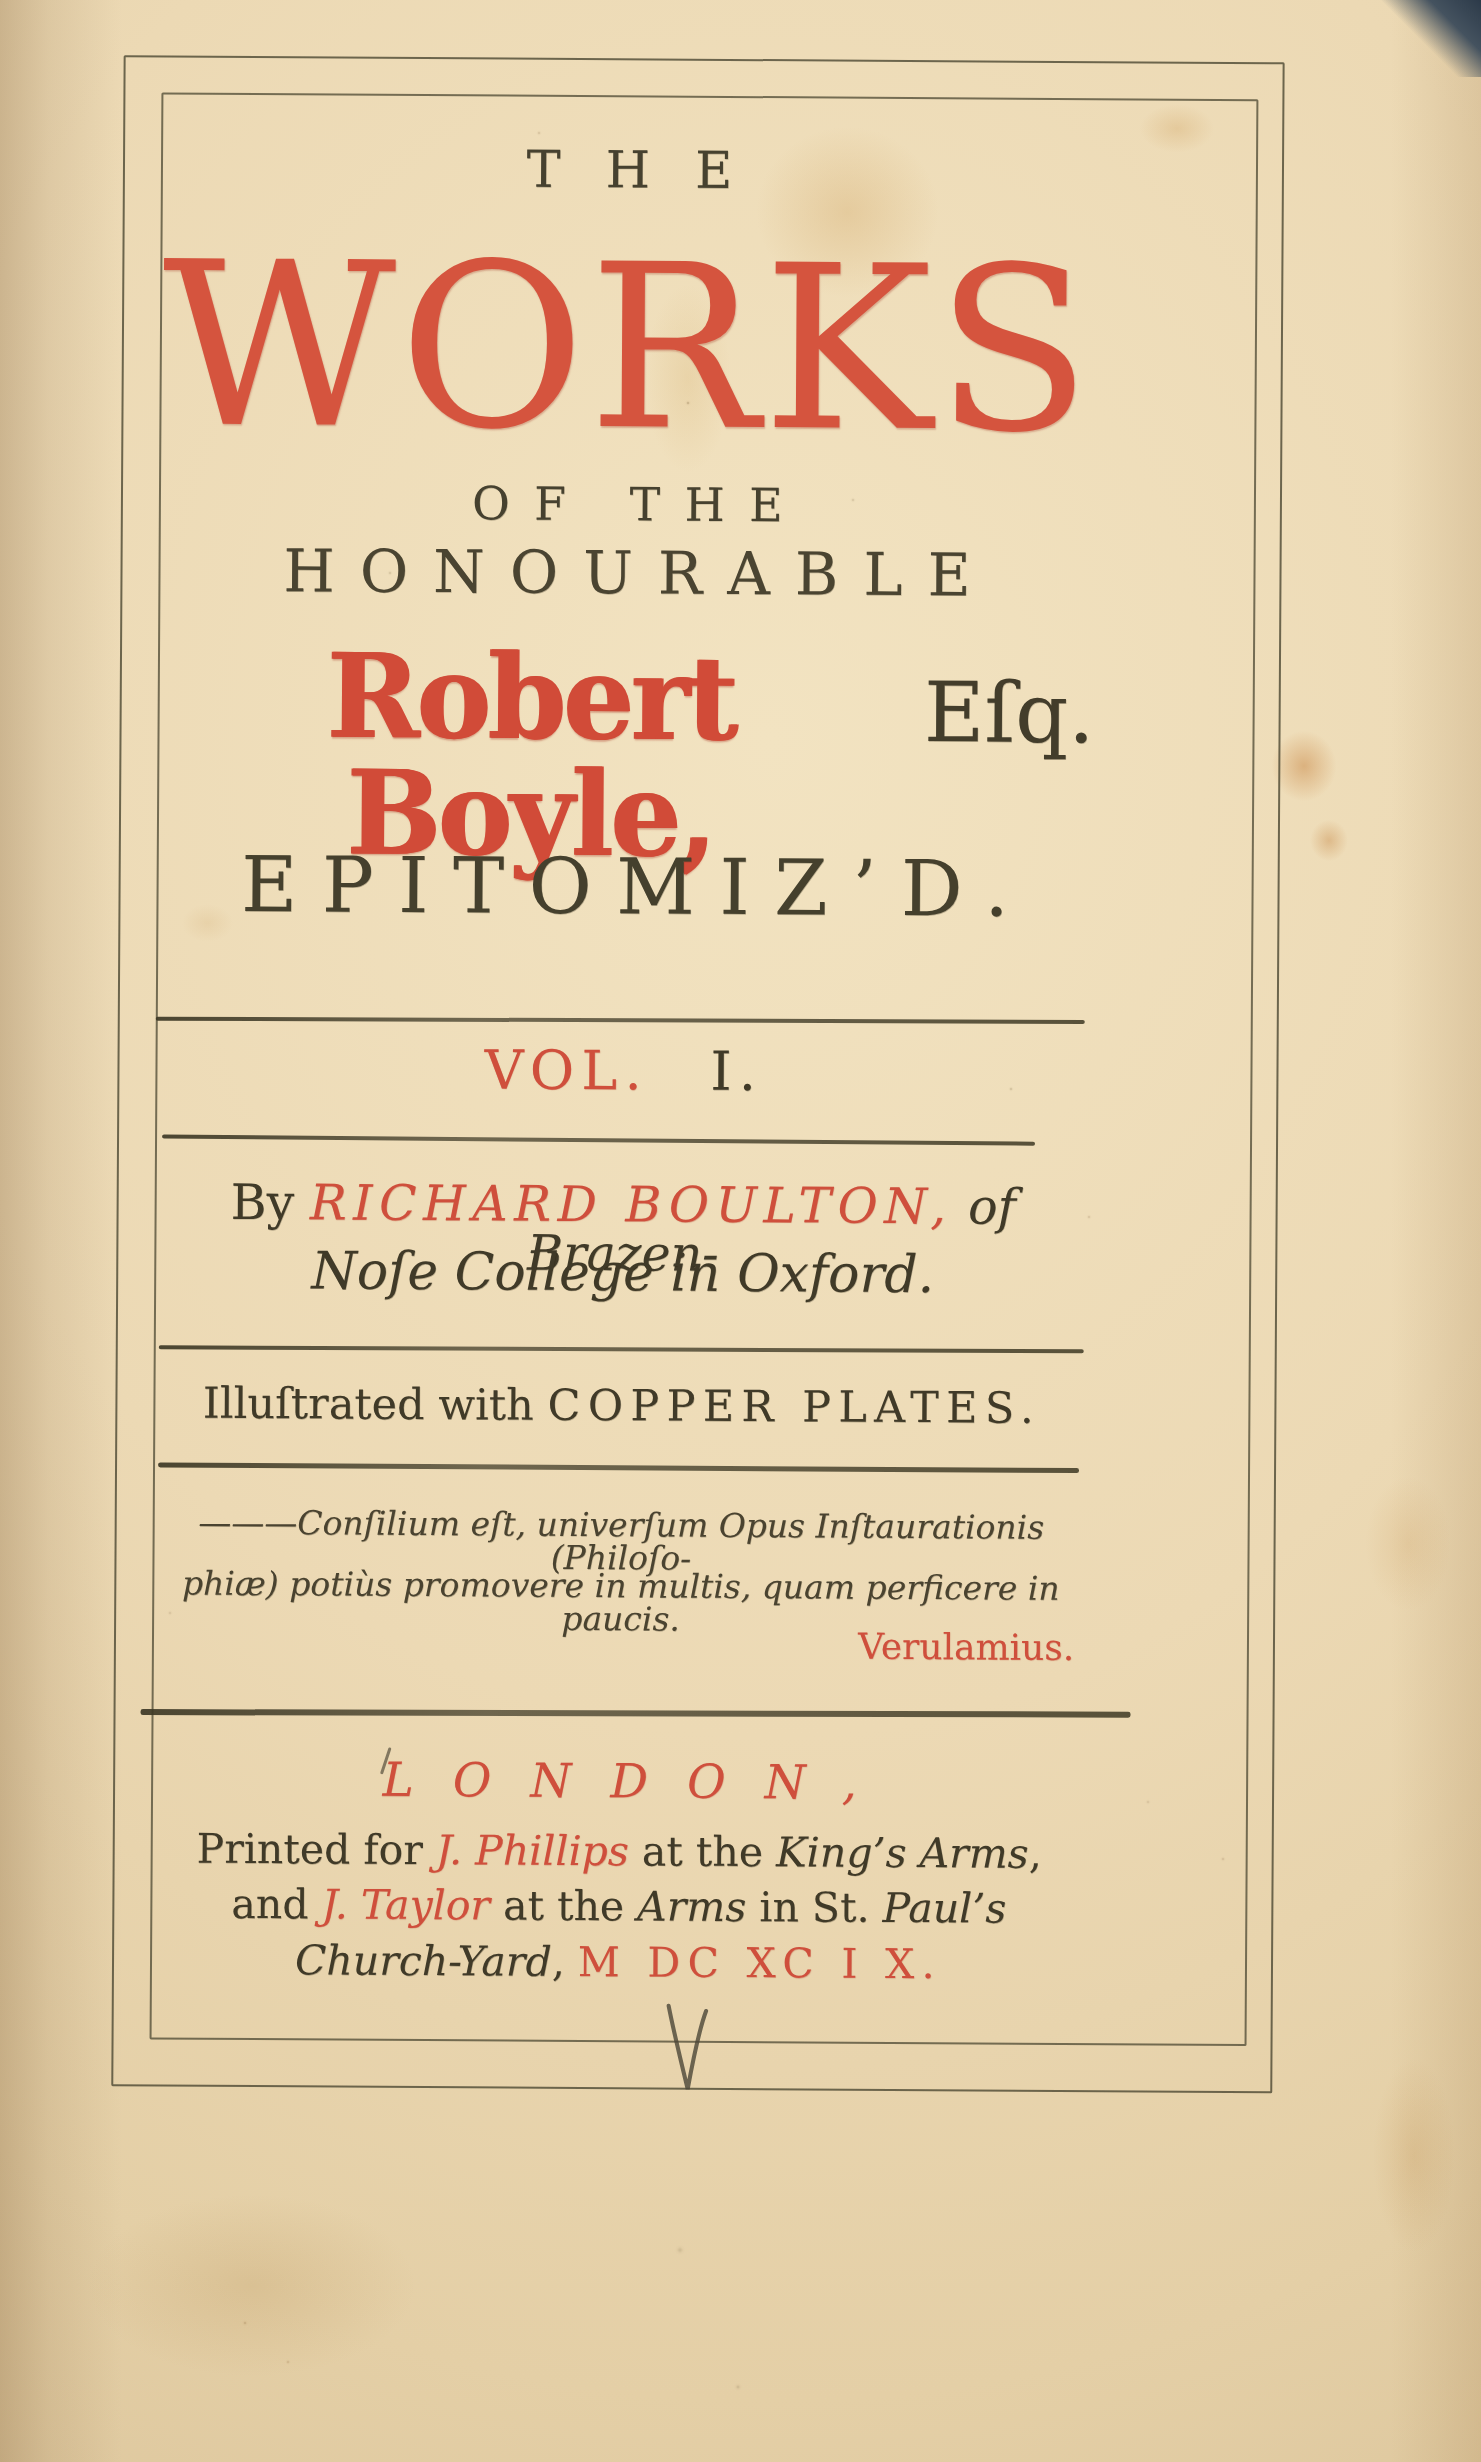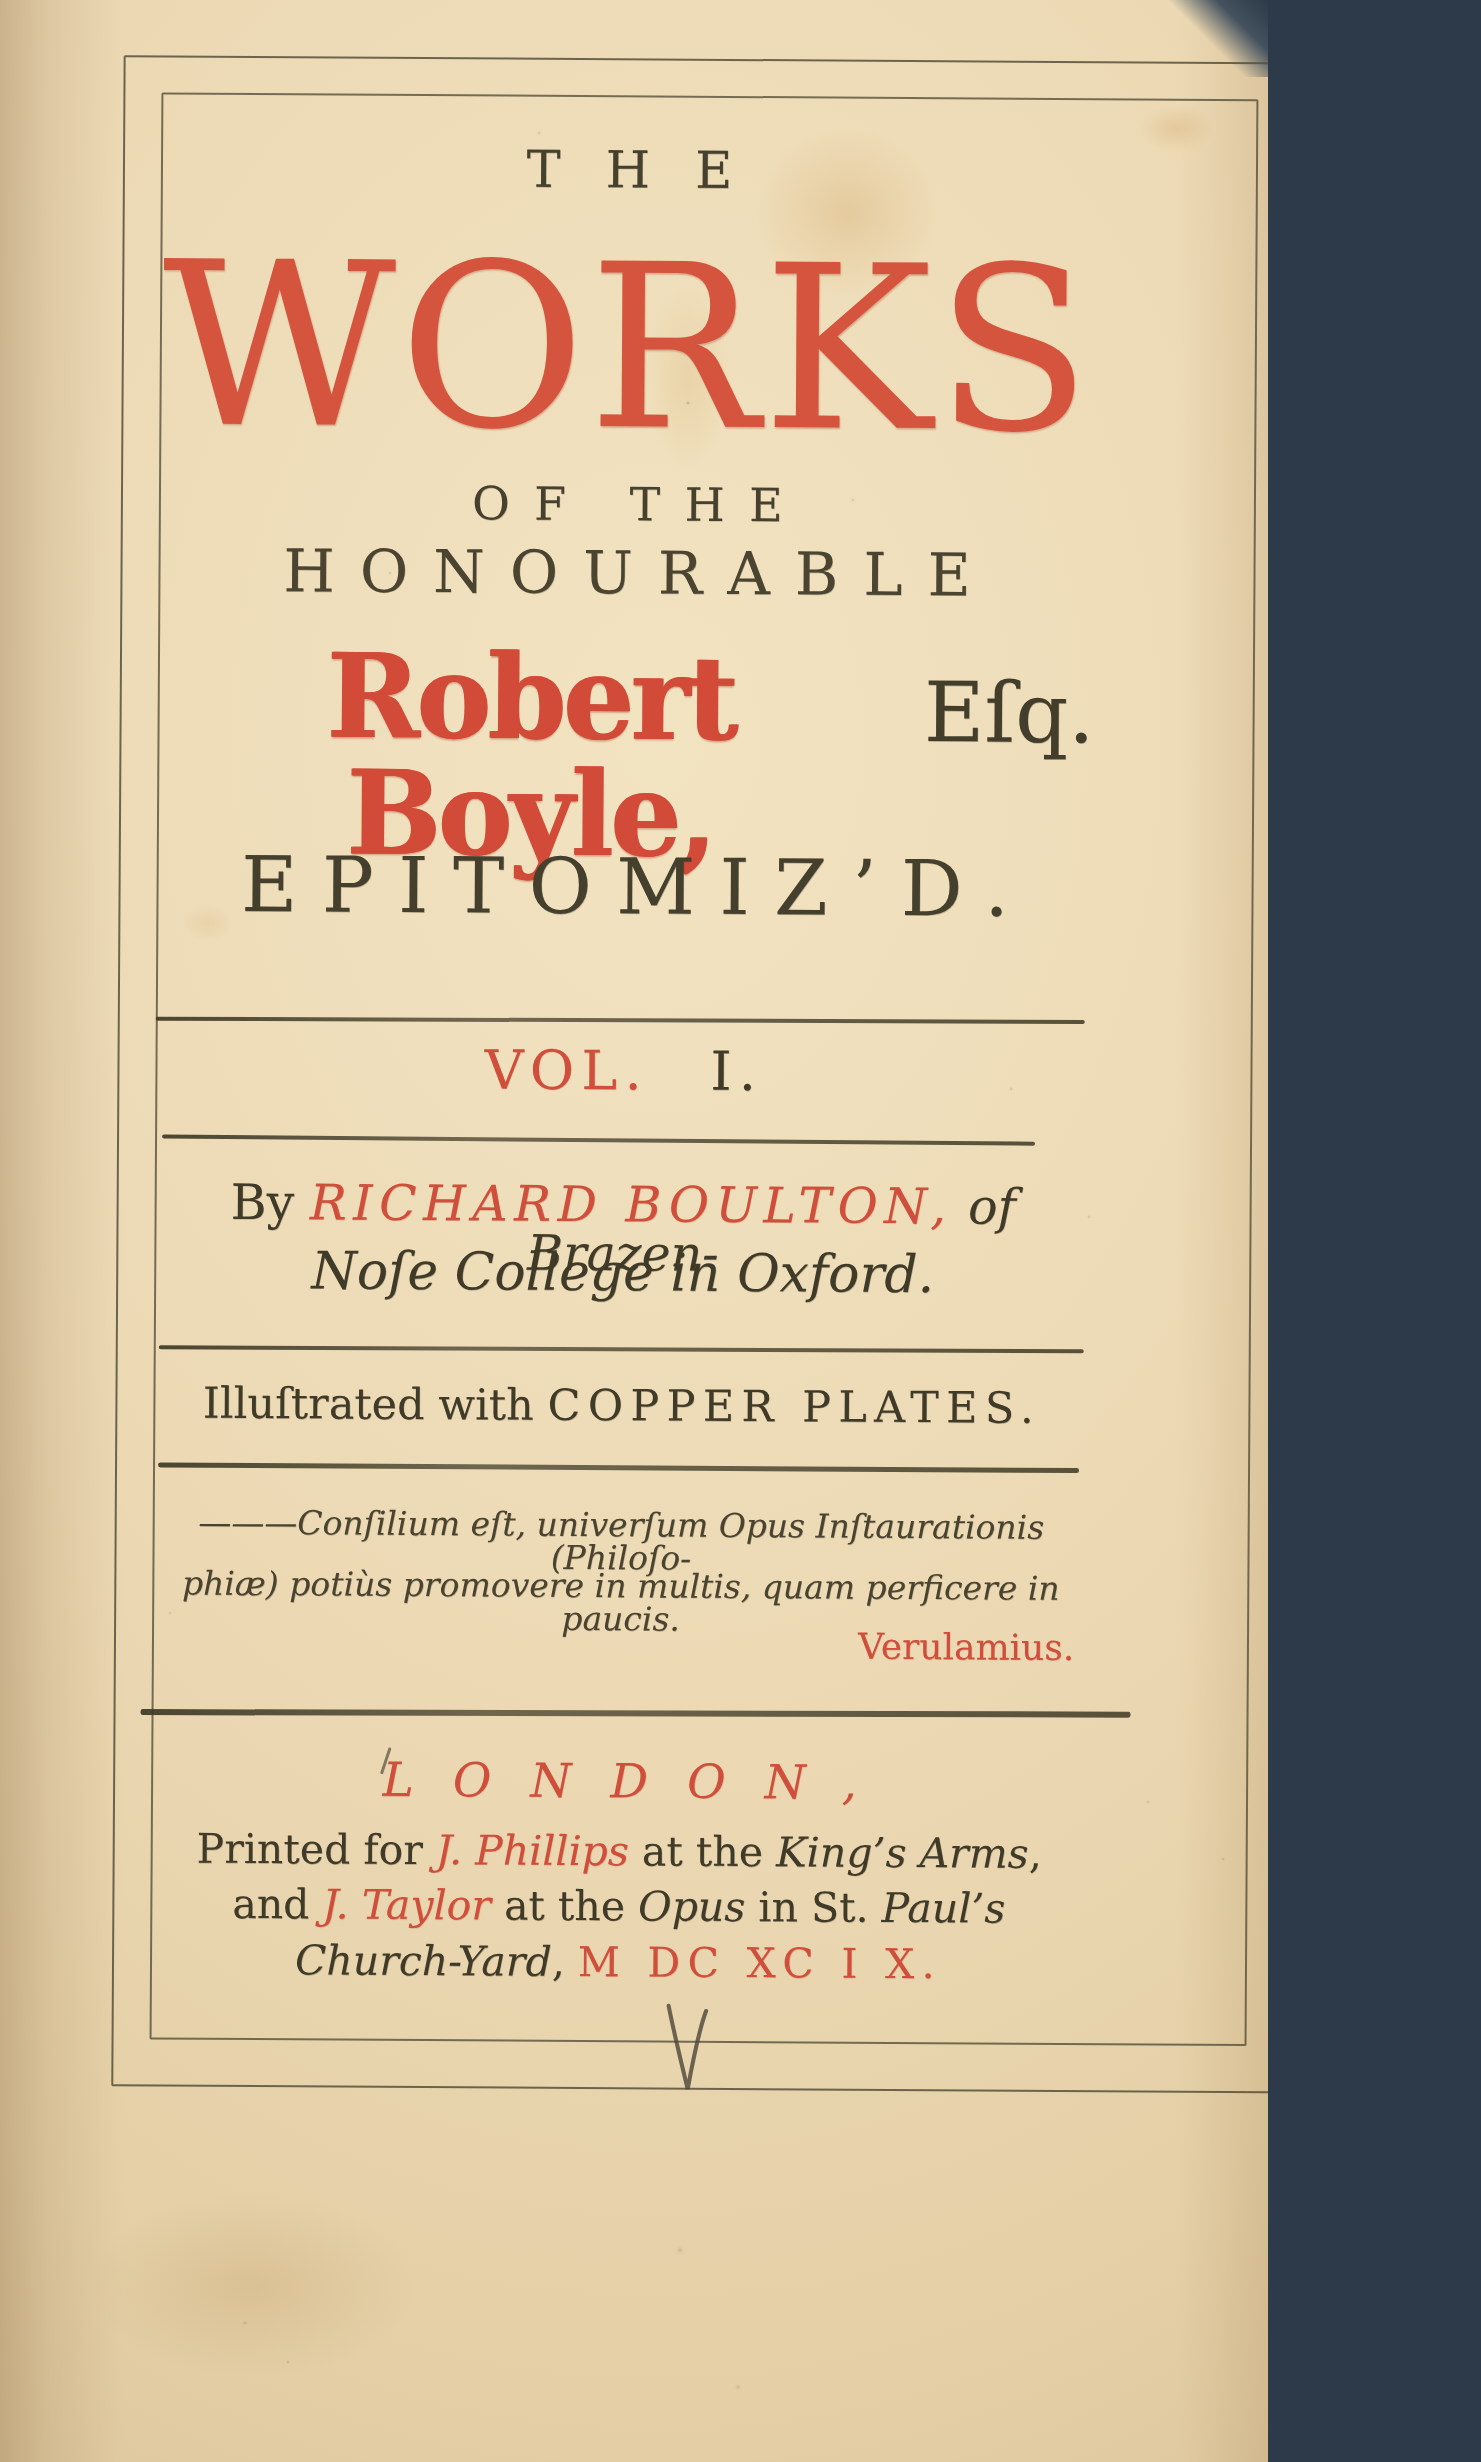--- a/index.html
+++ b/index.html
@@ -1,19 +1,19 @@
 <!DOCTYPE html>
 <html style="font-size:13px"><head>
 <meta charset="utf-8">
 <style>
   html,body{margin:0;padding:0;}
   body{width:1481px;height:2462px;overflow:hidden;background:#2c3a49;
        font-family:"DejaVu Serif","Liberation Serif",serif;}
 
-  .photo{position:relative;width:1268px;height:2462px;overflow:hidden;
+  .photo{position:relative;width:1481px;height:2462px;overflow:hidden;
          background:radial-gradient(130% 90% at 52% 30%, #f2e3c1 0%, #ecd9b4 45%, #e4cfa6 75%, #d9c298 100%);}
 
   
   .left-shade{position:absolute;left:0;top:0;bottom:0;width:122px;
       background:linear-gradient(90deg, rgba(120,85,45,.28), rgba(120,85,45,.12) 40%, rgba(120,85,45,0));}
   .right-shade{position:absolute;right:0;top:0;bottom:0;width:90px;
       background:linear-gradient(270deg, rgba(150,110,60,.18), rgba(150,110,60,0));}
   .corner-dark{position:absolute;right:0;top:0;width:106px;height:77px;
       background:linear-gradient(225deg, #2c3a49 0%, #44525f 28%, rgba(68,82,95,0) 55%);}
 
@@ -144,21 +144,21 @@
 
       <div class="block illustrated"><span class="seg-r">Illuſtrated with </span><span class="seg-c">COPPER PLATES.</span></div>
 
       <div class="block quote q1">———Conſilium eſt, univerſum Opus Inſtaurationis (Philoſo-</div>
       <div class="block quote q2">phiæ) potiùs promovere in multis, quam perficere in paucis.</div>
       <div class="block attrib red">Verulamius.</div>
 
       <div class="block london red">LONDON,</div>
 
       <div class="block imprint ip1"><span class="seg-r">Printed for </span><span class="seg-ri">J. Phillips</span><span class="seg-r"> at the </span><span class="seg-i">King’s Arms</span><span class="seg-r">,</span></div>
-      <div class="block imprint ip2"><span class="seg-r">and </span><span class="seg-ri">J. Taylor</span><span class="seg-r"> at the </span><span class="seg-i">Opus</span><span class="seg-r"> in St. </span><span class="seg-i">Paul’s</span></div>
+      <div class="block imprint ip2"><span class="seg-r">and </span><span class="seg-ri">J. Taylor</span><span class="seg-r"> at the </span><span class="seg-i">Arms</span><span class="seg-r"> in St. </span><span class="seg-i">Paul’s</span></div>
       <div class="block imprint ip3"><span class="seg-i">Church-Yard</span><span class="seg-r">, </span><span class="seg-rc">M DC XC I X.</span></div>
 
     </div>
 
     <div class="rule r1"></div>
     <div class="rule r2"></div>
     <div class="rule r3"></div>
     <div class="rule r4"></div>
     <div class="rule r5"></div>
 

